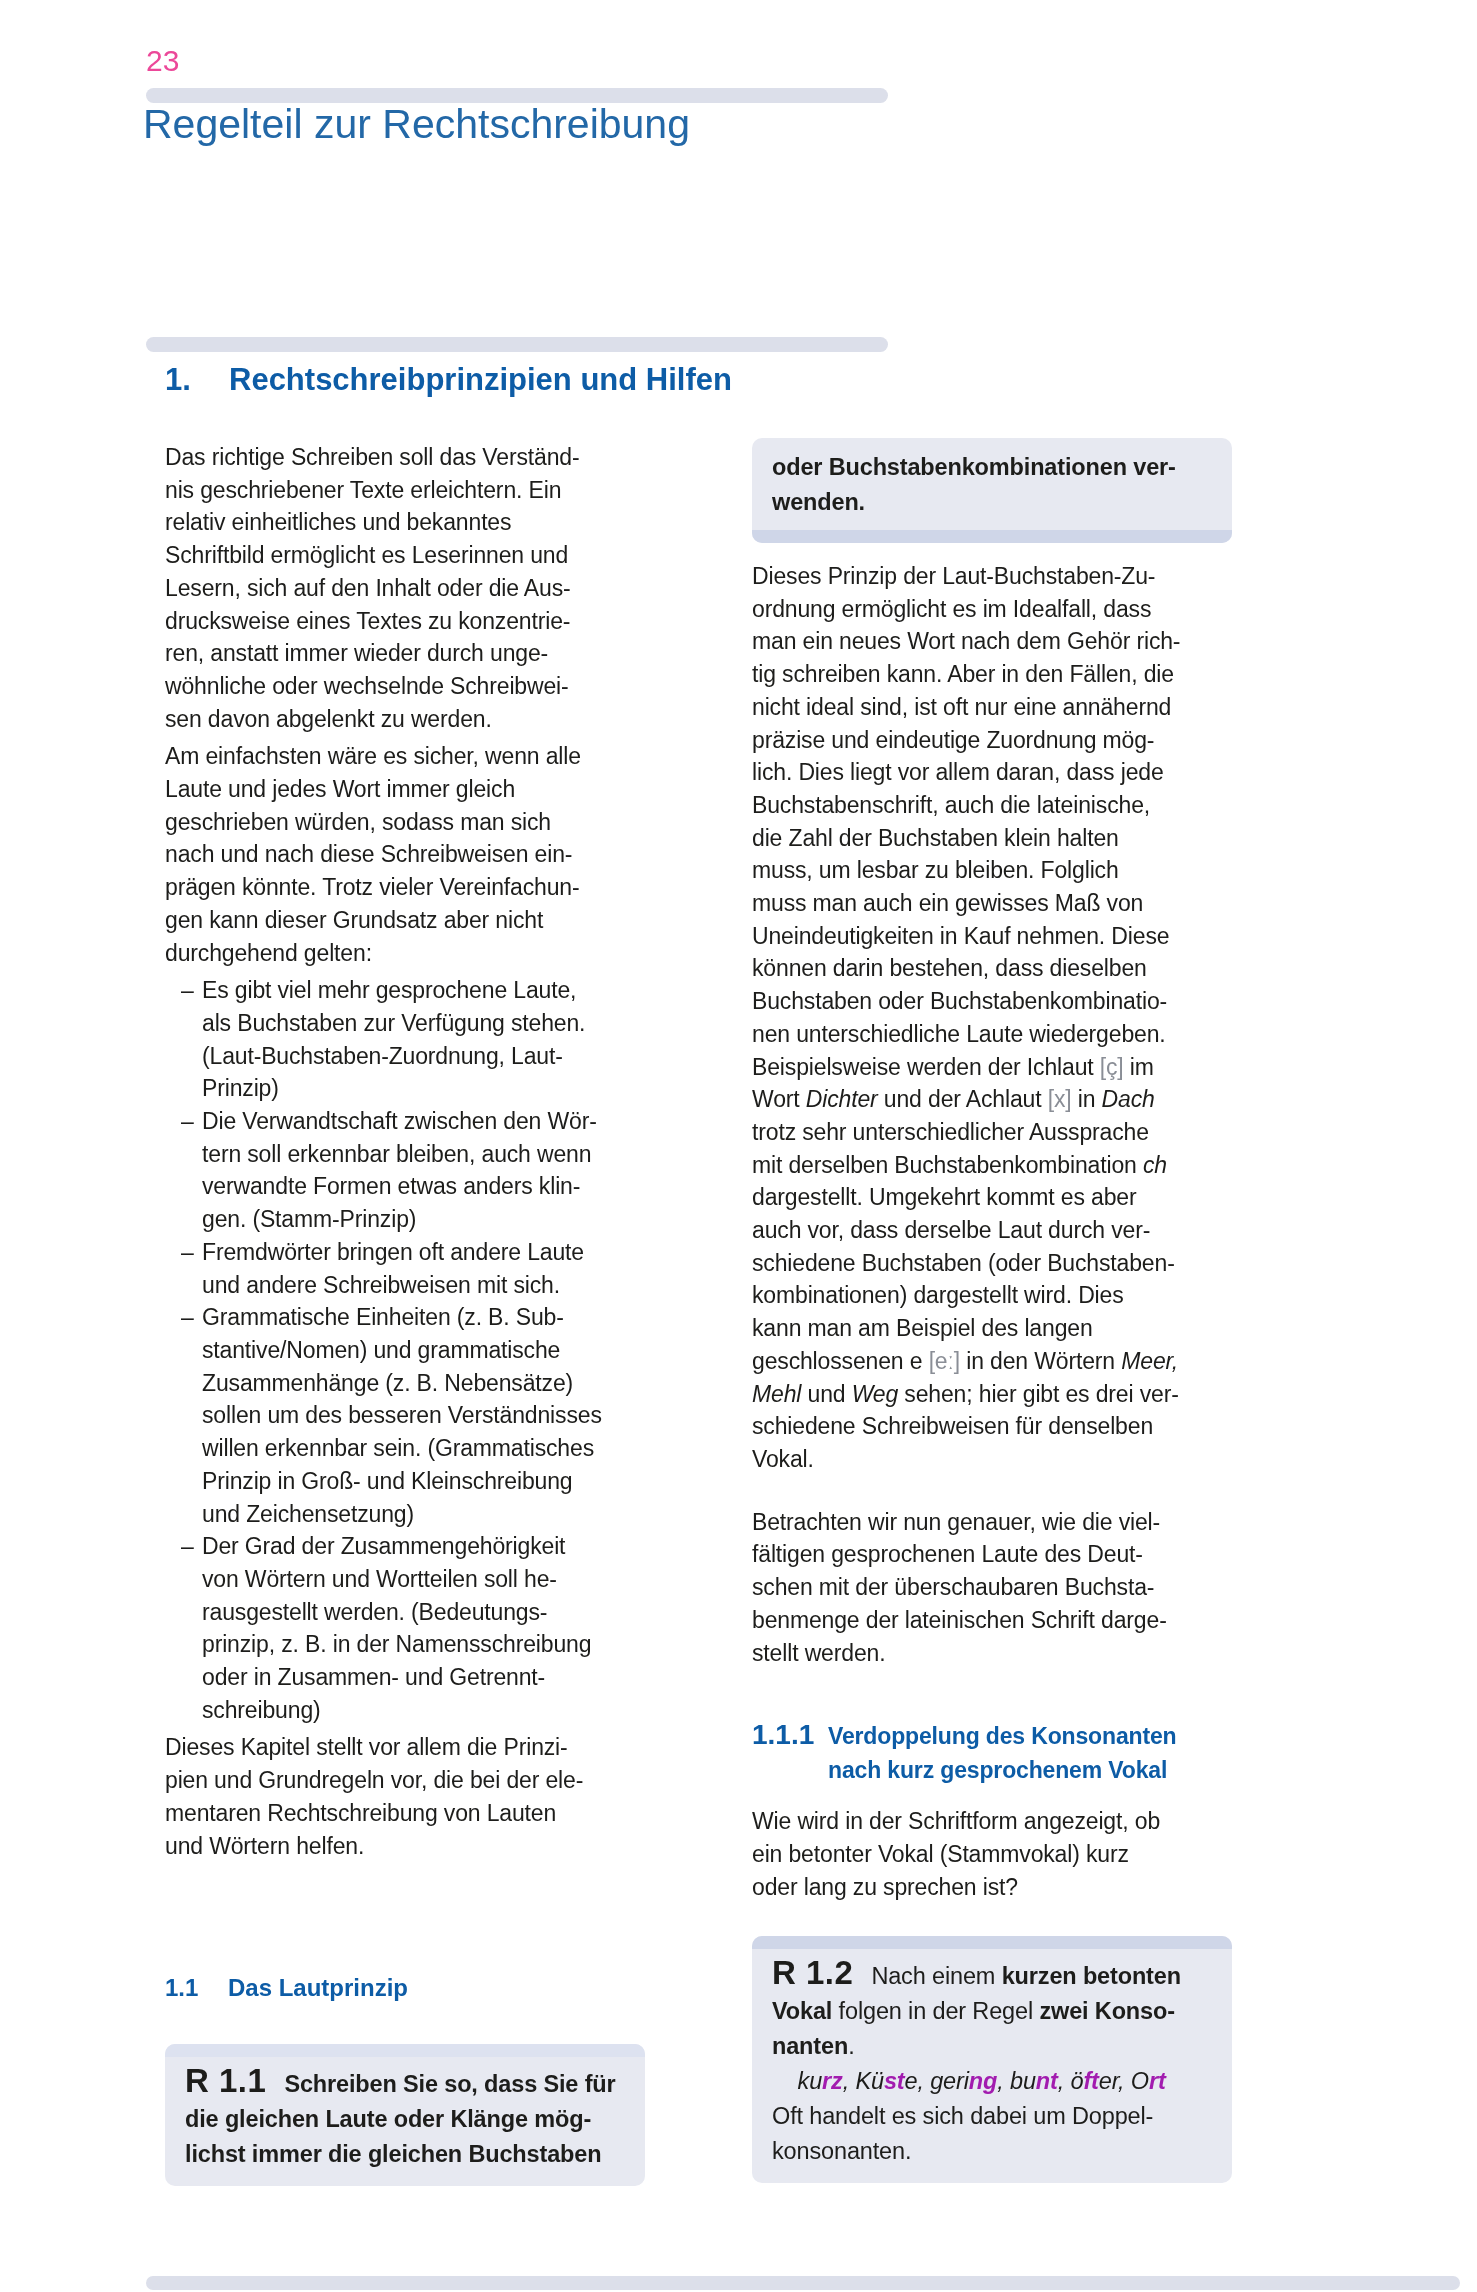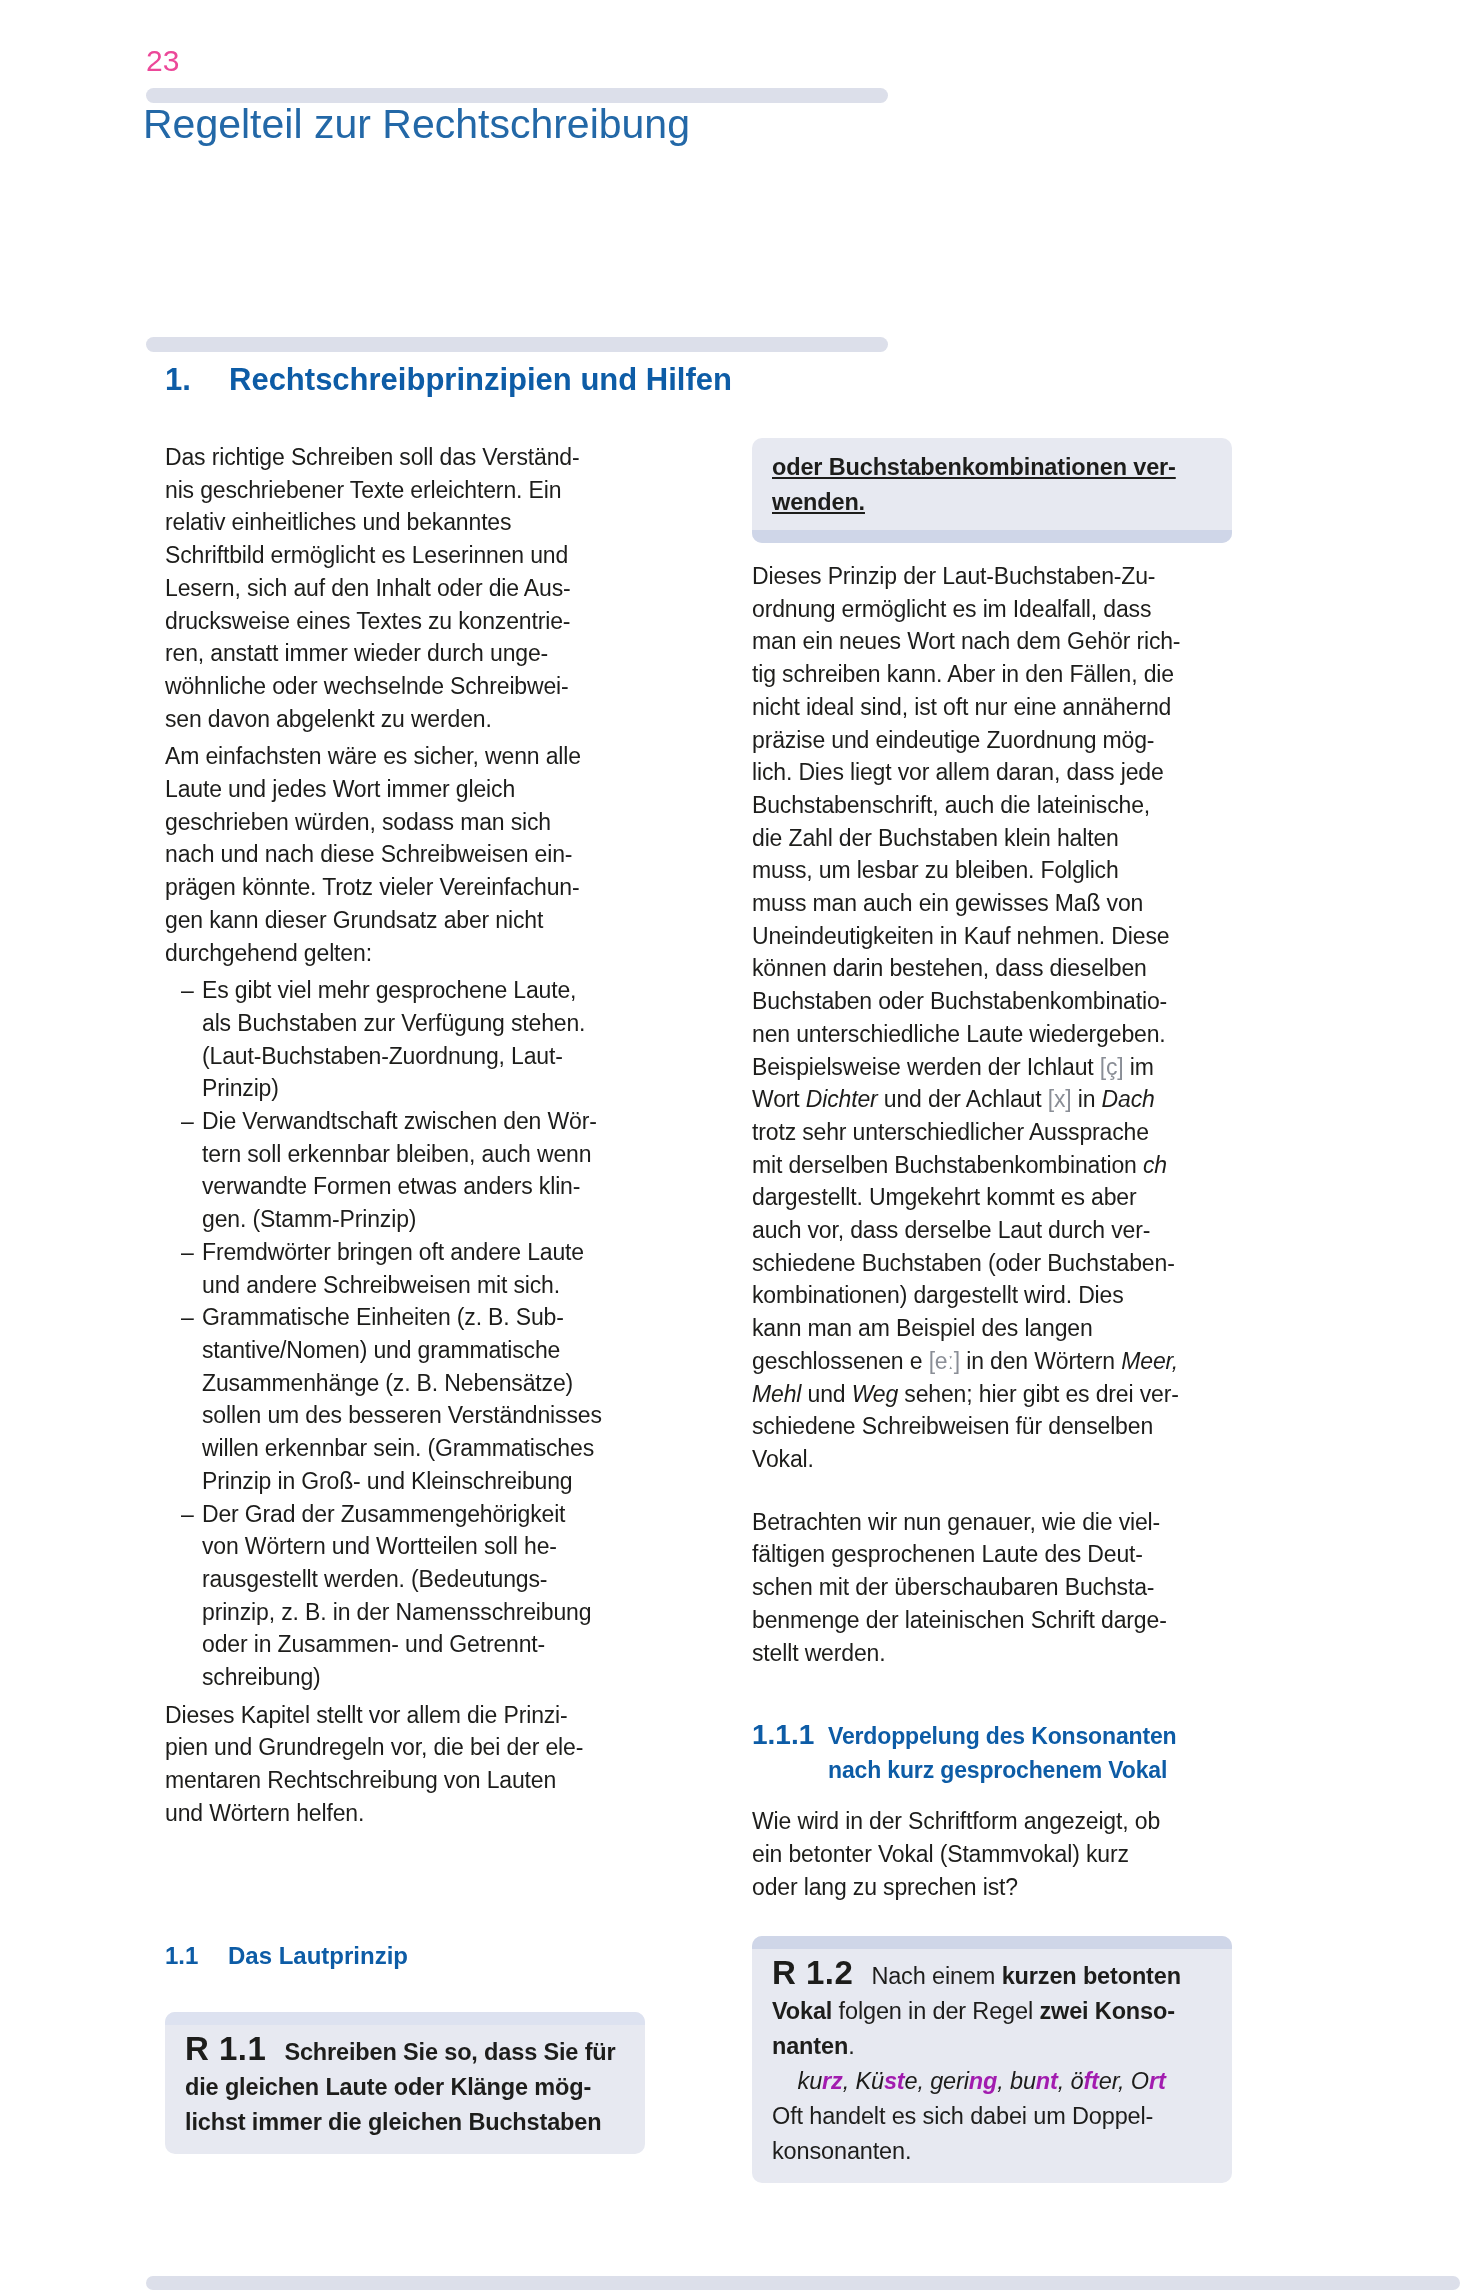--- a/index.html
+++ b/index.html
@@ -27,21 +27,21 @@
   #sub11 .num{width:63px;flex:0 0 63px;}
   #sub111{margin-top:50px;font-size:28px;}
   #sub111 .num{width:76px;flex:0 0 76px;}
   #sub111 .tline{line-height:34px;}
   .rulebox{border-radius:10px;background:#e7e9f1;}
   .cap-top{height:13px;border-radius:10px 10px 0 0;background:#cfd6e8;}
   .cap-bottom{height:13px;border-radius:0 0 10px 10px;background:#cfd6e8;}
   #rule-r11 .cap-top{background:#dde2f0;}
   .box-body{padding:6px 18px 14px 20px;}
   .rulebox .tline{font-size:23.5px;line-height:35px;letter-spacing:-0.15px;}
-  #rule-cont .box-body{padding:12px 18px 10px 20px;text-decoration:underline;}
+  #rule-cont .box-body{padding:12px 18px 10px 20px;}
   #rule-r11{margin-top:42px;}
   #rule-r12{margin-top:33px;}
   .mt-para1{margin-top:17px;}
   .mt-para2{margin-top:30px;}
   .mt-para3{margin-top:18px;}
   .s-r{font-size:33px;font-weight:700;letter-spacing:0.5px;margin-right:18px;}
   .s-b{font-weight:700;}
   .s-i{font-style:italic;}
   .s-g{color:#8a8e96;}
   .s-u{color:#a21caf;font-weight:700;font-style:italic;}
@@ -110,20 +110,21 @@
         </div>
         <div class="bullet">
           <span class="dash">–</span>
           <div class="blines">
             <div class="tline"><span>Grammatische Einheiten (z. B. Sub-</span></div>
             <div class="tline"><span>stantive/Nomen) und grammatische</span></div>
             <div class="tline"><span>Zusammenhänge (z. B. Nebensätze)</span></div>
             <div class="tline"><span>sollen um des besseren Verständnisses</span></div>
             <div class="tline"><span>willen erkennbar sein. (Grammatisches</span></div>
             <div class="tline"><span>Prinzip in Groß- und Kleinschreibung</span></div>
+            <div class="tline"><span>und Zeichensetzung)</span></div>
           </div>
         </div>
         <div class="bullet">
           <span class="dash">–</span>
           <div class="blines">
             <div class="tline"><span>Der Grad der Zusammengehörigkeit</span></div>
             <div class="tline"><span>von Wörtern und Wortteilen soll he-</span></div>
             <div class="tline"><span>rausgestellt werden. (Bedeutungs-</span></div>
             <div class="tline"><span>prinzip, z. B. in der Namensschreibung</span></div>
             <div class="tline"><span>oder in Zusammen- und Getrennt-</span></div>

